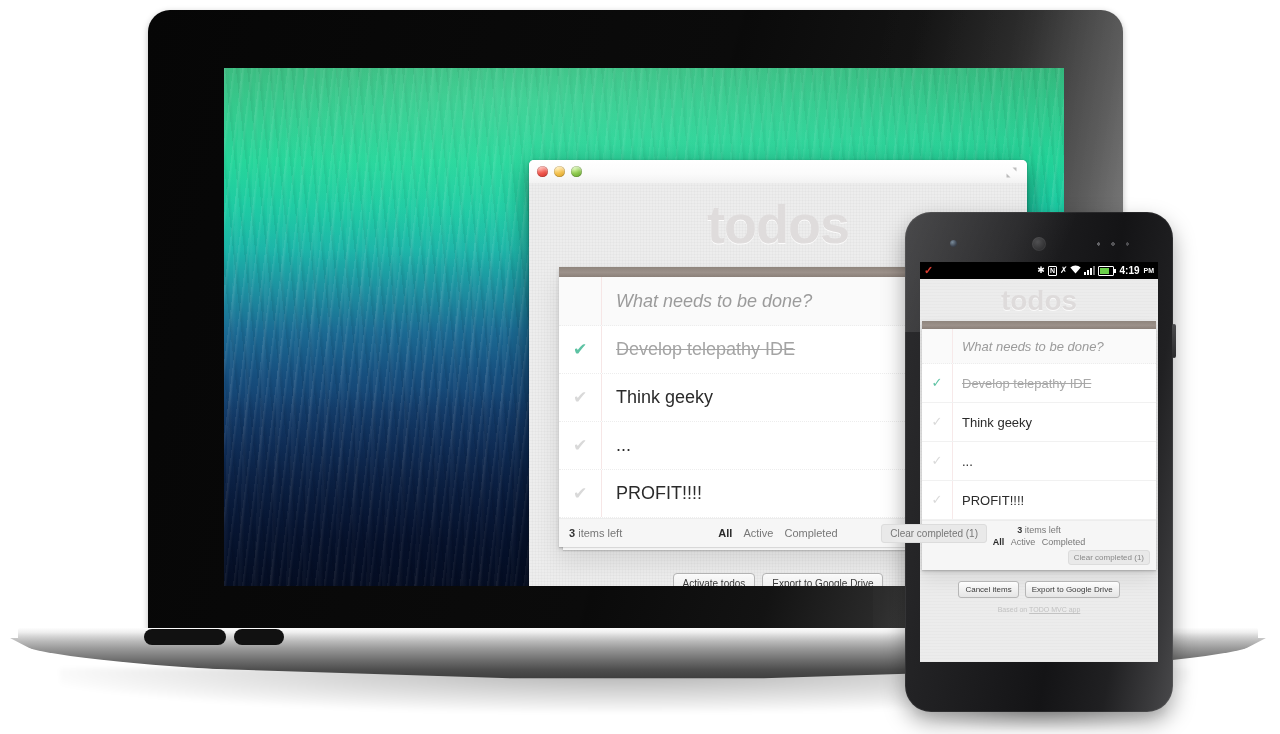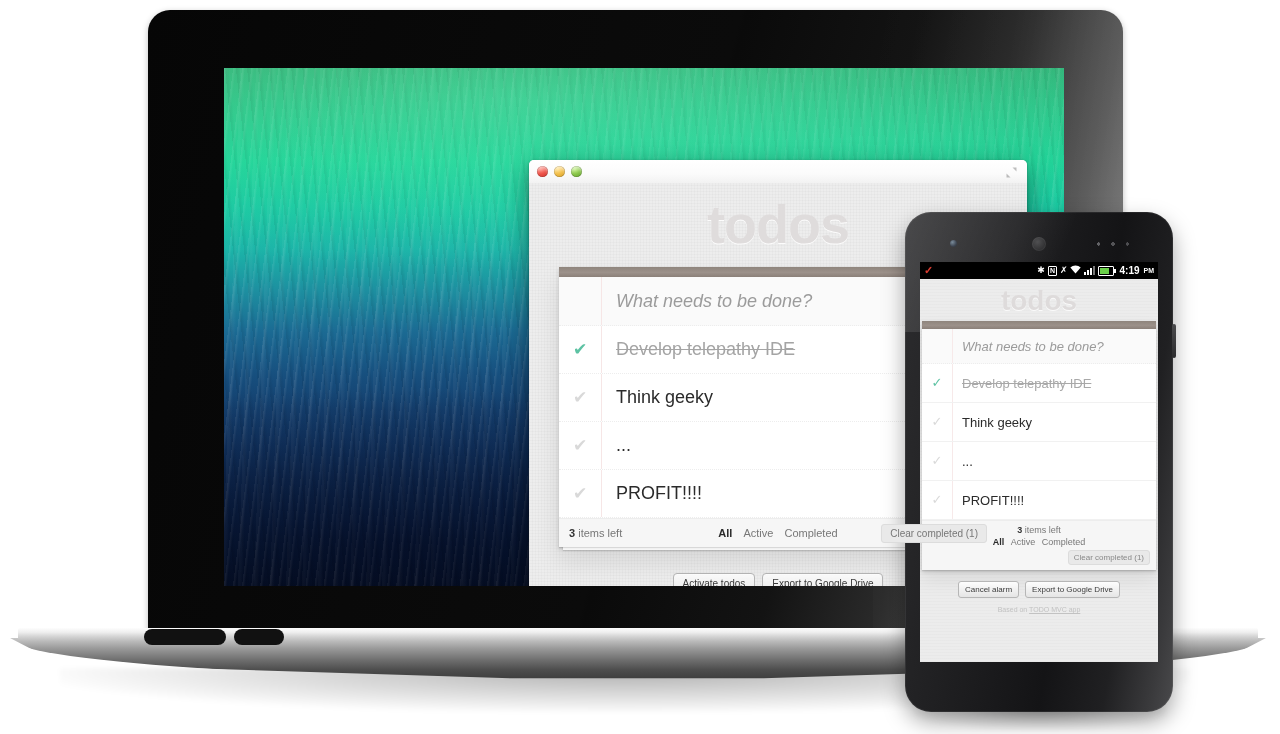--- a/index.html
+++ b/index.html
@@ -412,21 +412,21 @@
                 <span>Active</span>
                 <span>Completed</span>
               </div>
               <div class="p-clear-wrap">
                 <span class="p-clear">Clear completed (1)</span>
               </div>
             </div>
           </div>
 
           <div class="p-extra">
-            <div class="p-ebtn">Cancel alarm</div>
+            <div class="p-ebtn">Cancel items</div>
             <div class="p-ebtn">Export to Google Drive</div>
           </div>
 
           <div class="p-credit">
             <span>Based on </span><a href="#">TODO MVC app</a>
           </div>
         </div>
 
       </div>
     </div>

